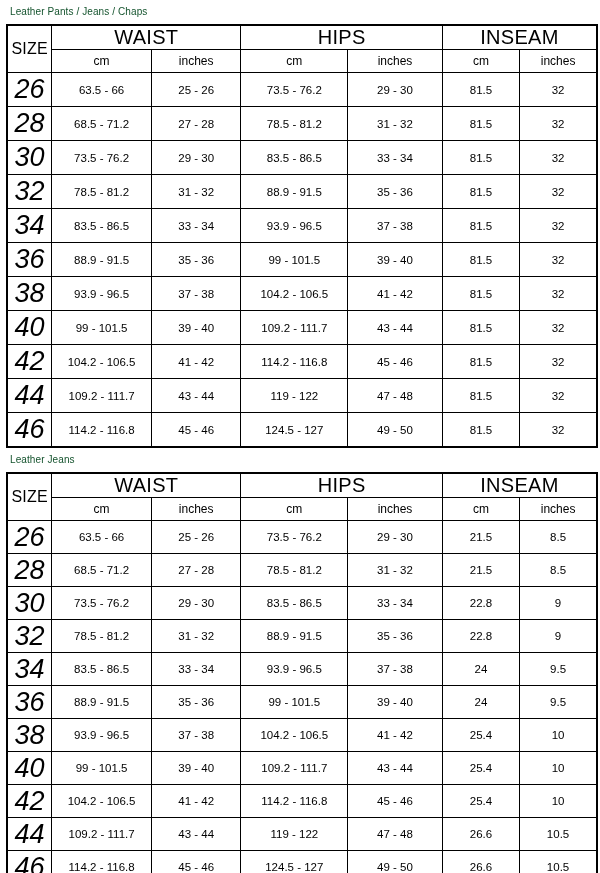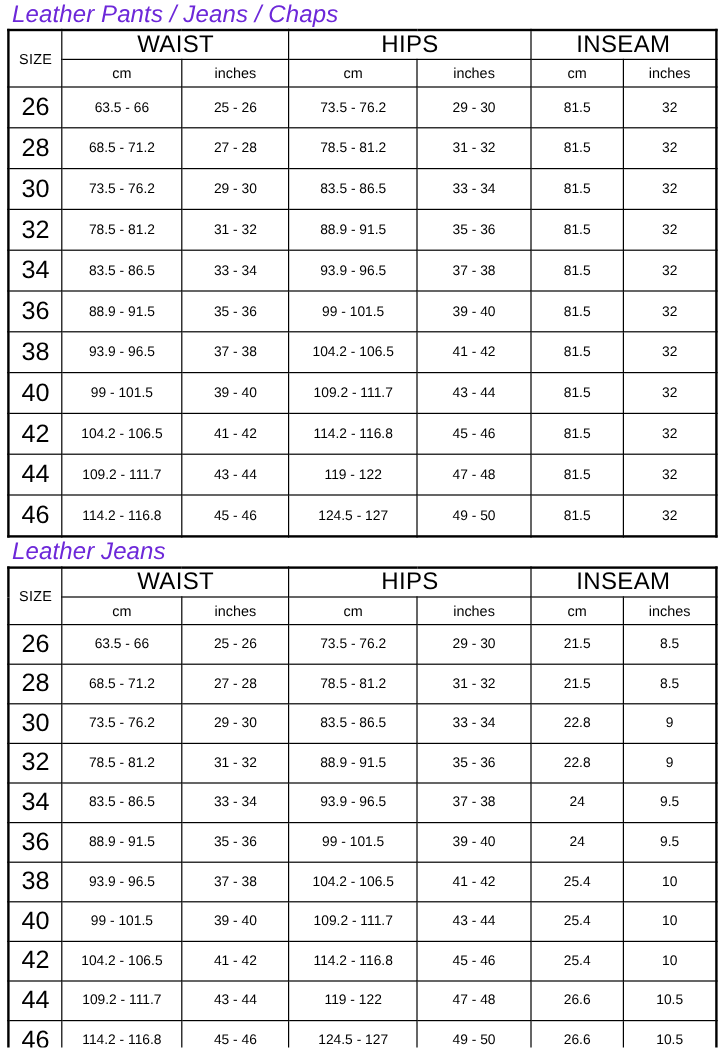--- a/index.html
+++ b/index.html
@@ -14,27 +14,26 @@
     color: #000000;
     overflow: hidden;
   }
   .page {
     width: 600px;
     height: 873px;
     box-sizing: border-box;
     padding: 0 4px;
   }
   .section-title {
-    font-size: 20px;
+    font-size: 10px;
     font-weight: 400;
-    color: #6d28d9;
+    color: #14532d;
     padding: 3px 2px 3px 6px;
     letter-spacing: 0.1px;
     line-height: 18px;
-    font-style: italic;
   }
   table.size-table {
     border-collapse: collapse;
     width: 592px;
     table-layout: fixed;
     border: 2px solid #000;
   }
   table.size-table td,
   table.size-table th {
     border: 1px solid #000;
@@ -43,33 +42,34 @@
     padding: 0;
     font-weight: 400;
   }
   .group-head {
     font-size: 20px;
     font-weight: 700;
     height: 22px;
     letter-spacing: 0.3px;
   }
   .size-head {
-    font-size: 12px;
+    font-size: 16px;
     font-weight: 700;
     letter-spacing: 0.2px;
   }
   .unit-head {
     font-size: 12px;
     font-weight: 700;
     height: 22px;
   }
   .size-cell {
-    font-size: 21px;
+    font-size: 27px;
     font-weight: 700;
     height: 33px;
+    font-style: italic;
   }
   .val-cell {
     font-size: 11.5px;
     height: 33px;
     font-weight: 400;
   }
   .pants-table .size-cell,
   .pants-table .val-cell { height: 33px; }
   .shorts-table .size-cell,
   .shorts-table .val-cell { height: 32px; }

